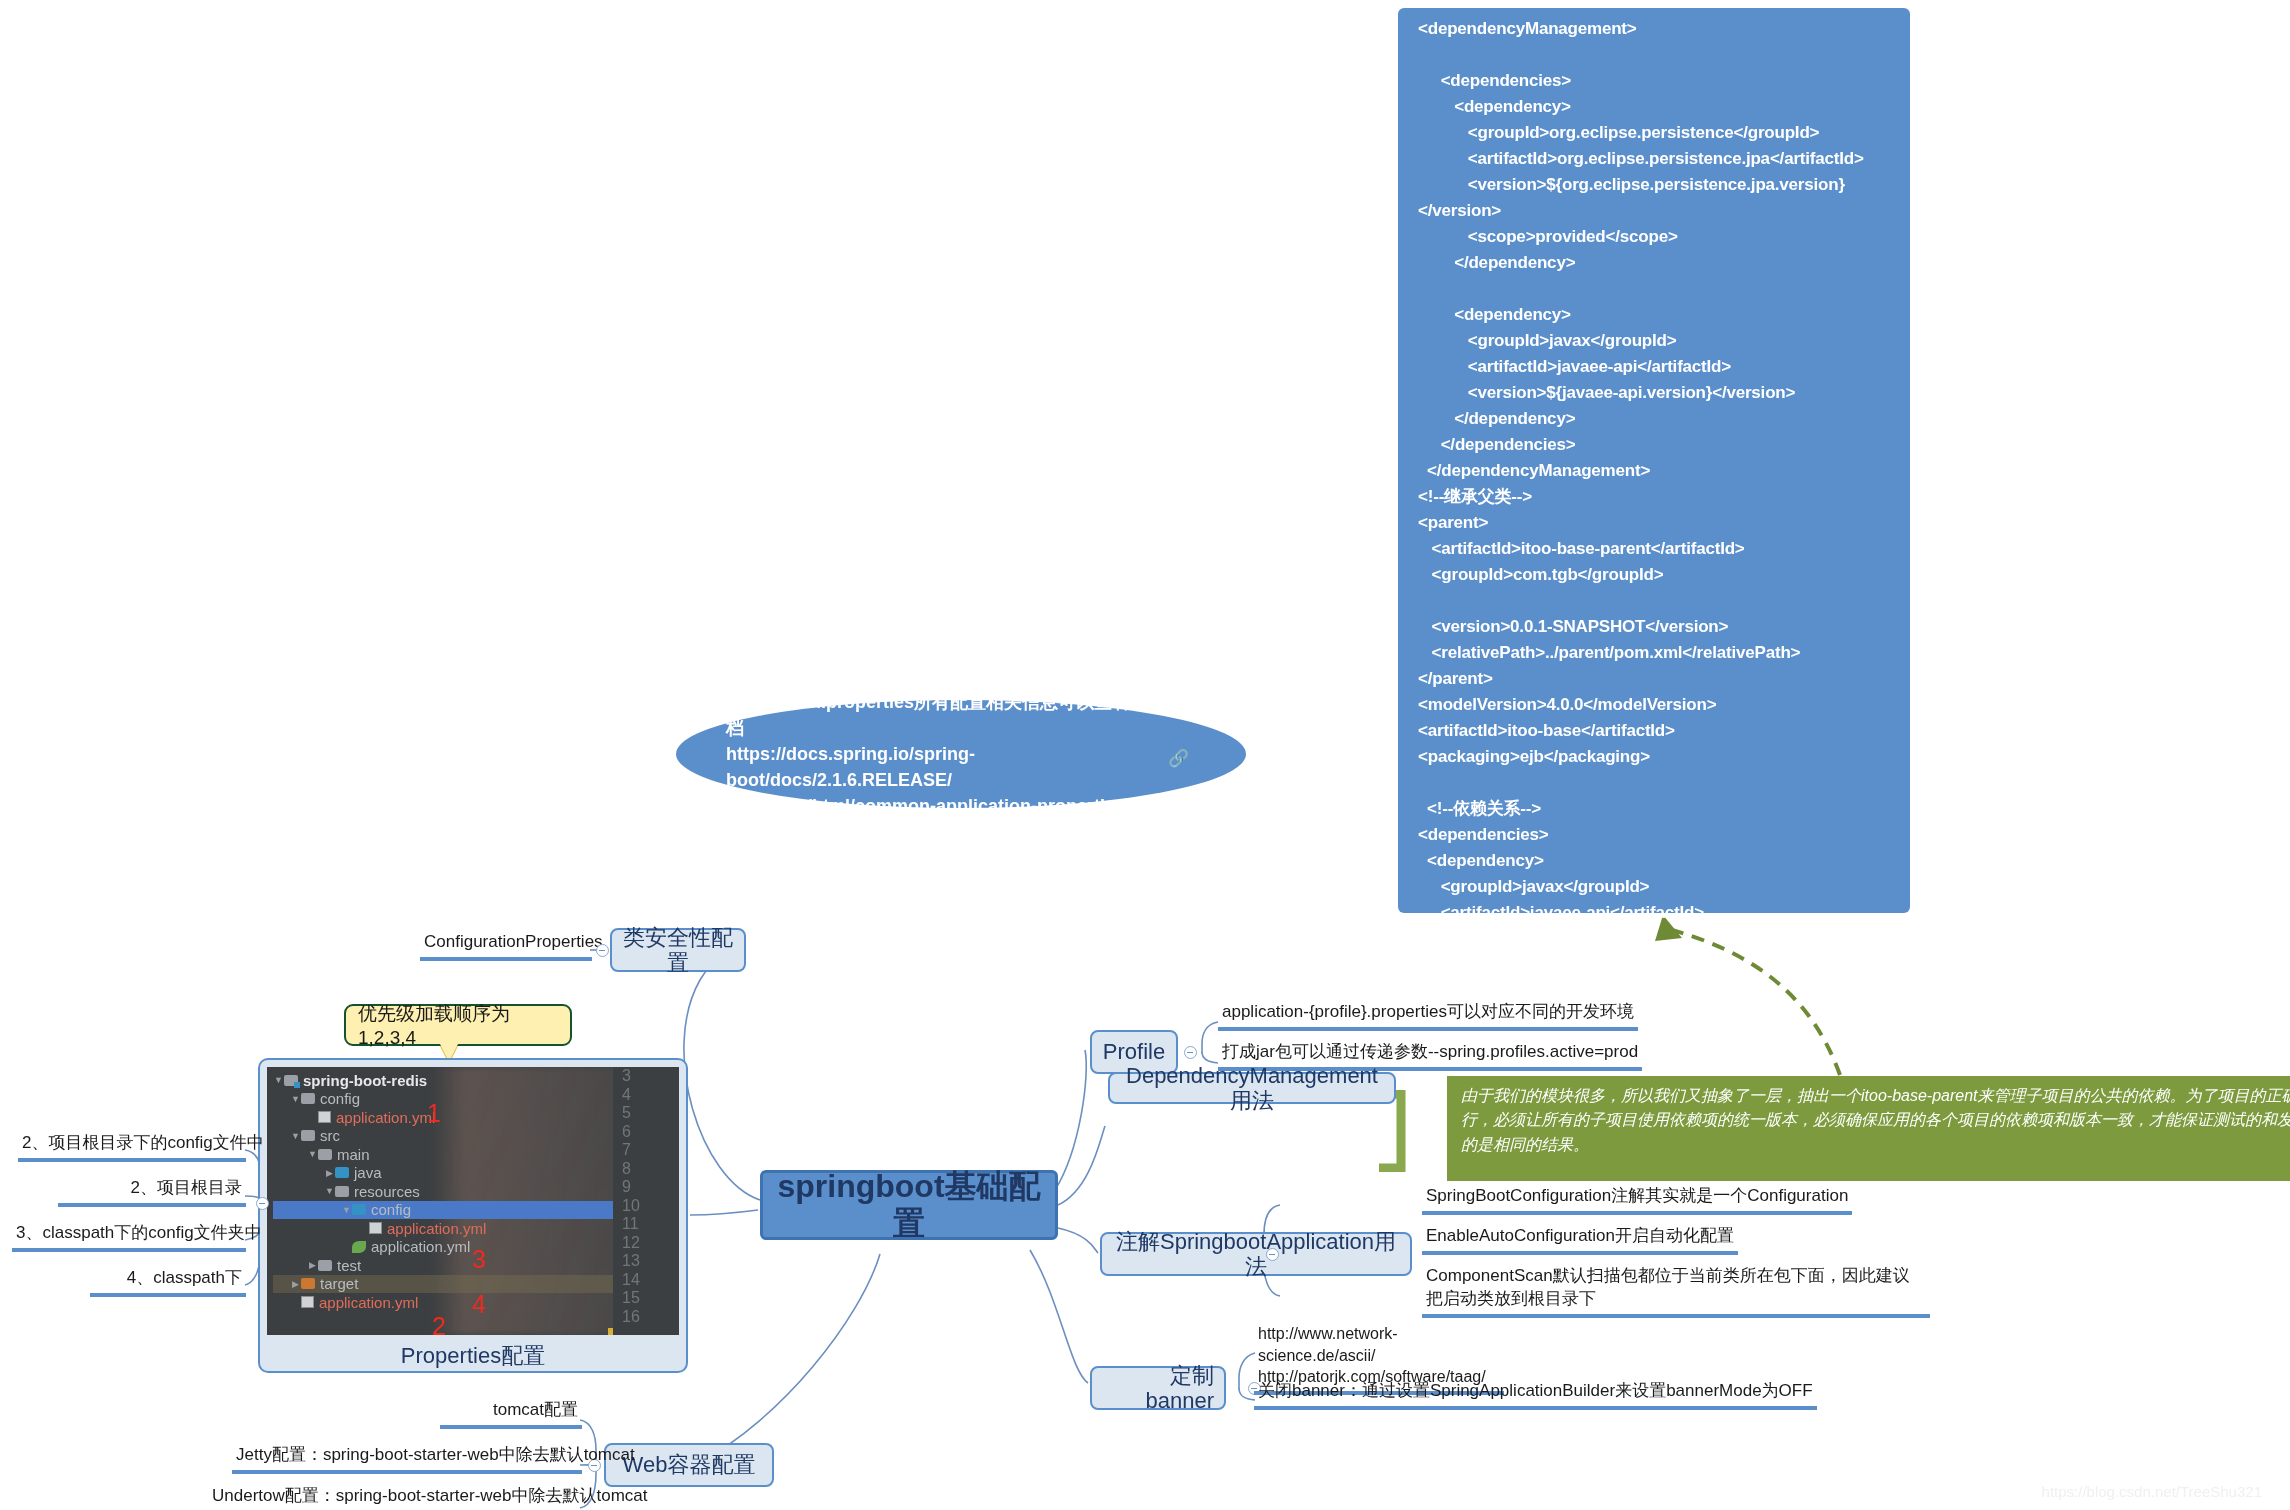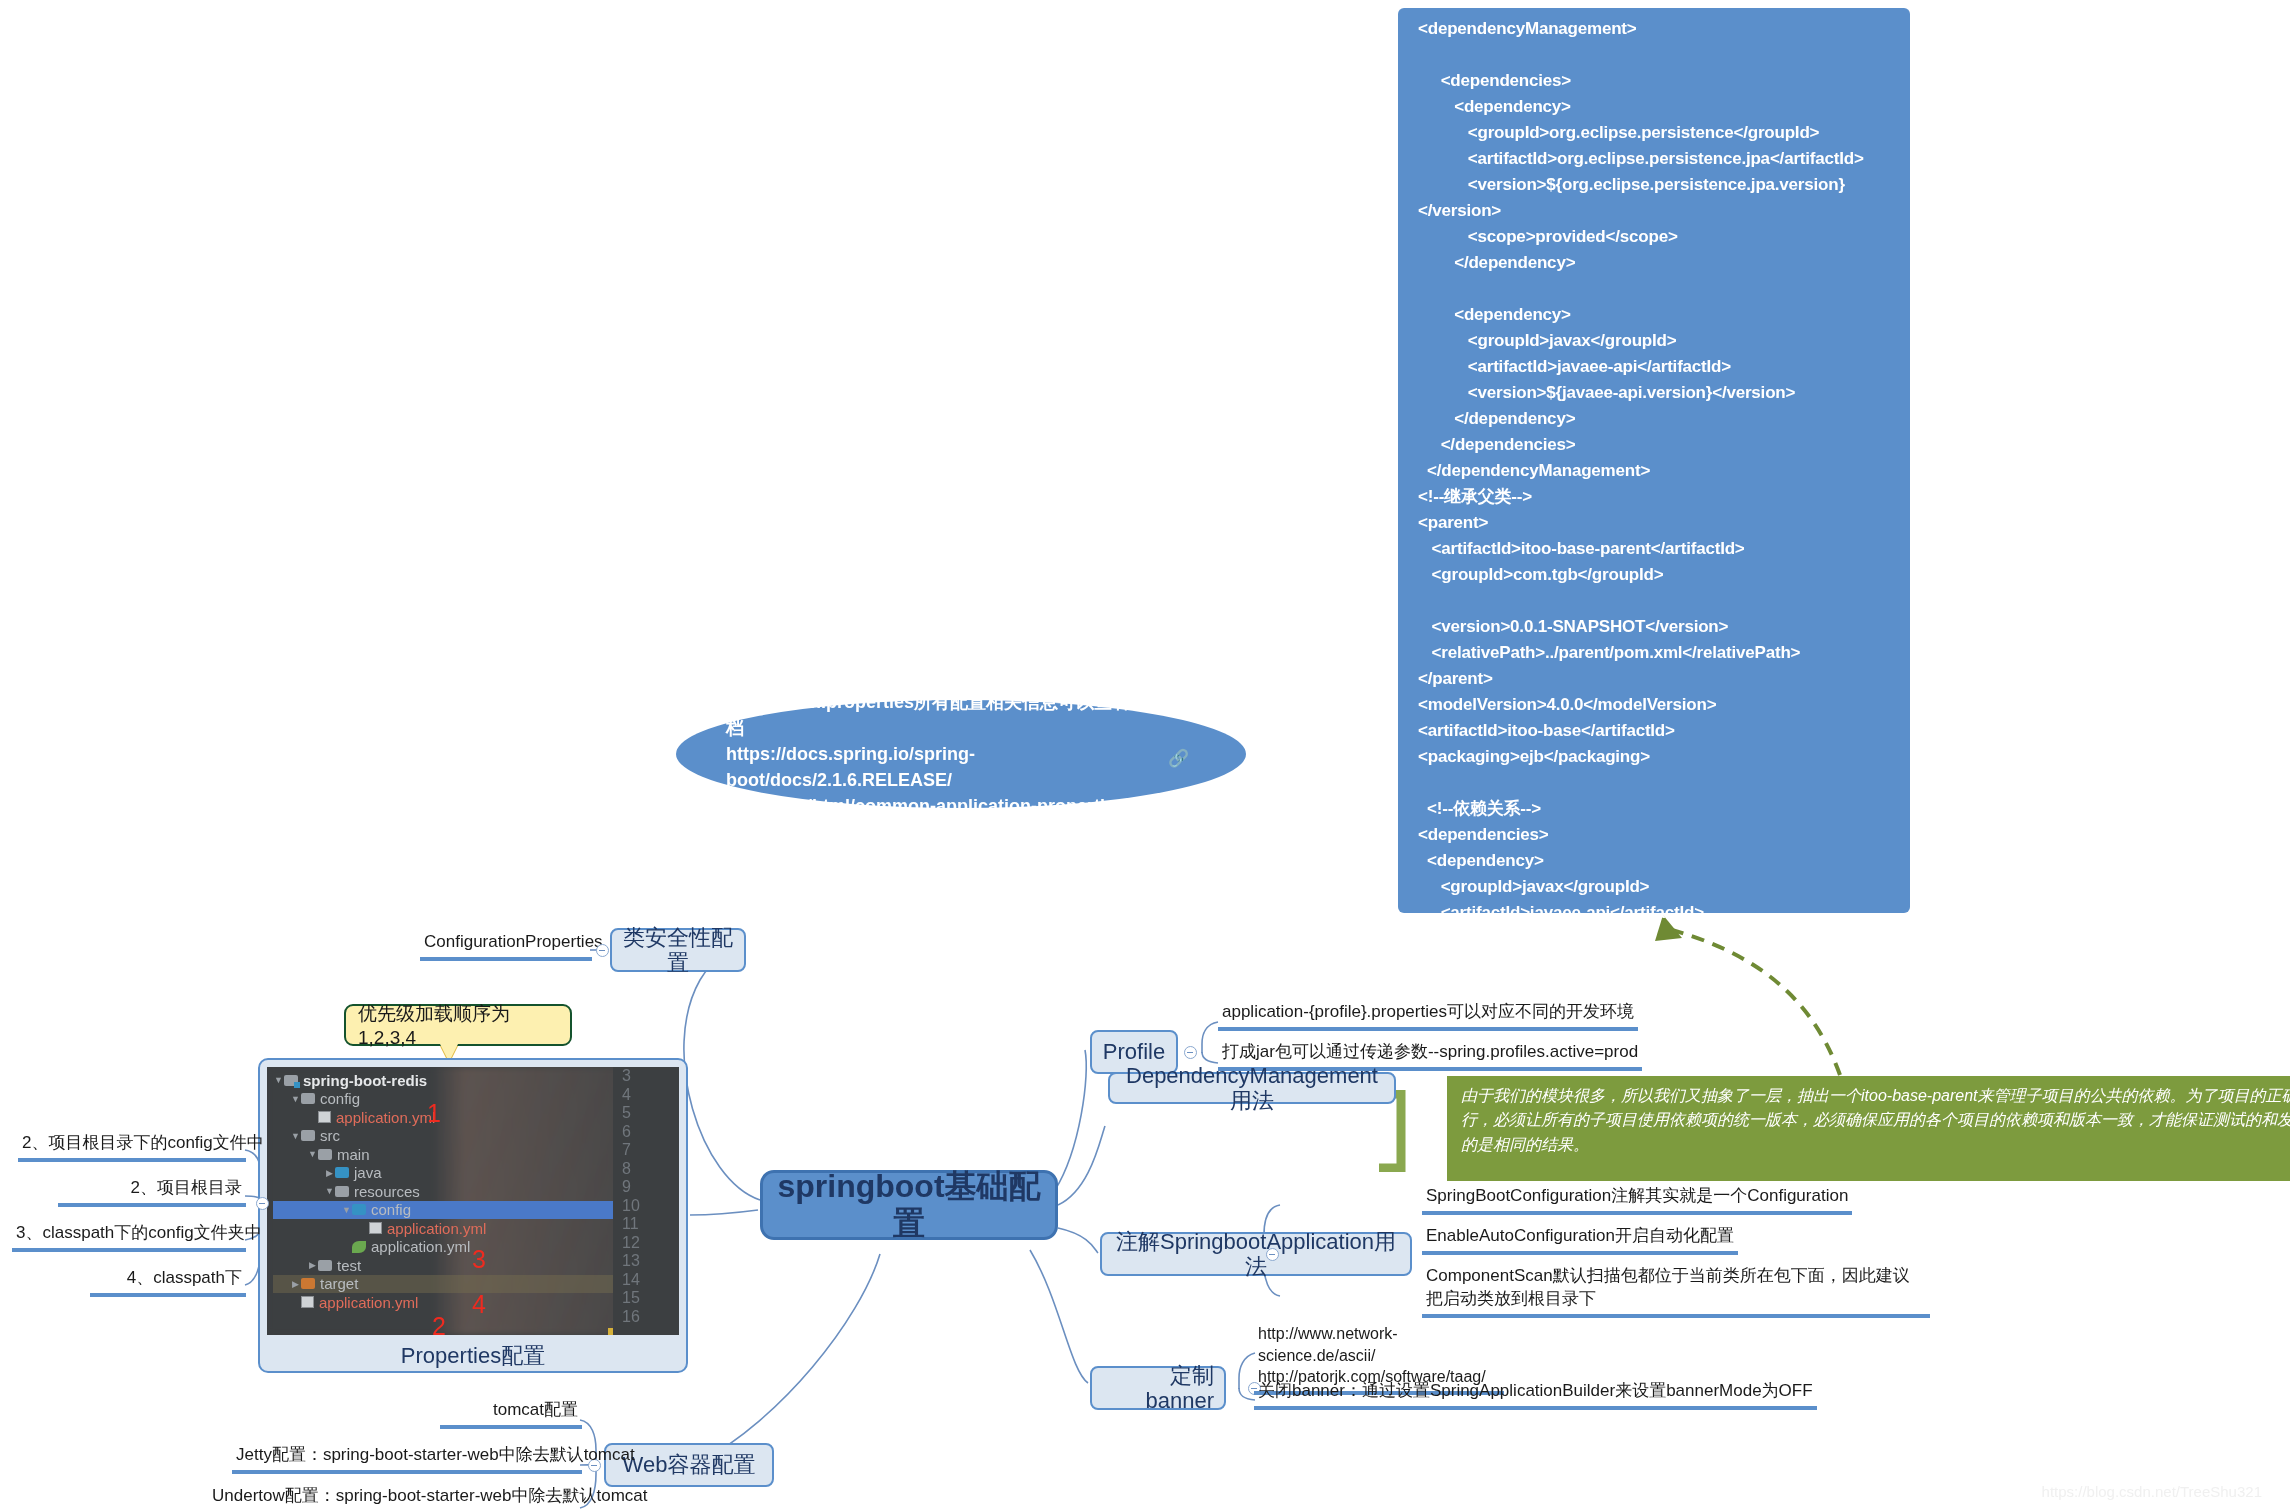--- a/index.html
+++ b/index.html
@@ -12,21 +12,21 @@
 
   
   .node{
     position:absolute;box-sizing:border-box;
     background:#dce6f1;border:2px solid #5b8fcb;border-radius:8px;
     color:#1f3864;display:flex;align-items:center;justify-content:center;
     text-align:center;line-height:1.15;padding:4px 10px;
   }
   .node.lvl1{font-size:22px;}
   .root{
-    background:#5b8fcb;border:3px solid #3e72b0;border-radius:14px;
+    background:#5b8fcb;border:3px solid #3e72b0;border-radius:6px;
     color:#1f3864;font-weight:bold;font-size:32px;
   }
   
   .leaf{
     position:absolute;box-sizing:border-box;
     font-size:17px;color:#1a1a1a;line-height:1.35;
     border-bottom:4px solid #5b8fcb;padding:1px 4px 3px 4px;
     white-space:nowrap;
   }
   .leaf.wrap{white-space:normal;}

